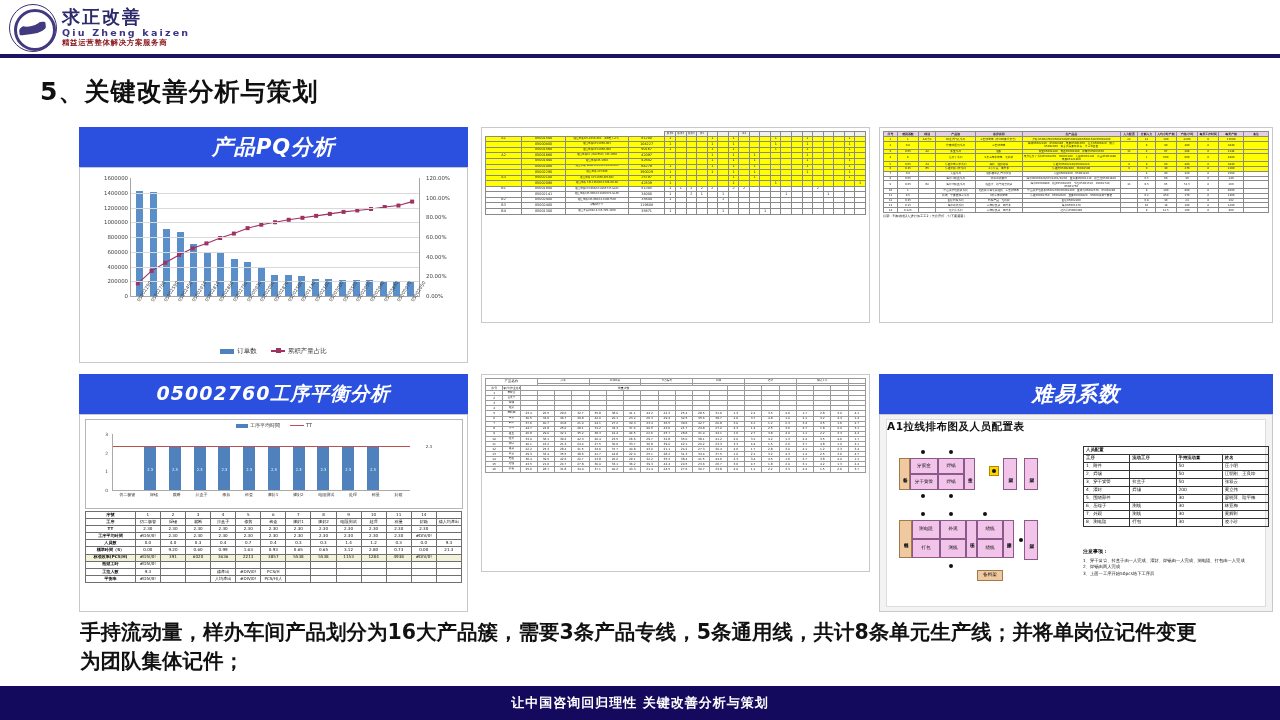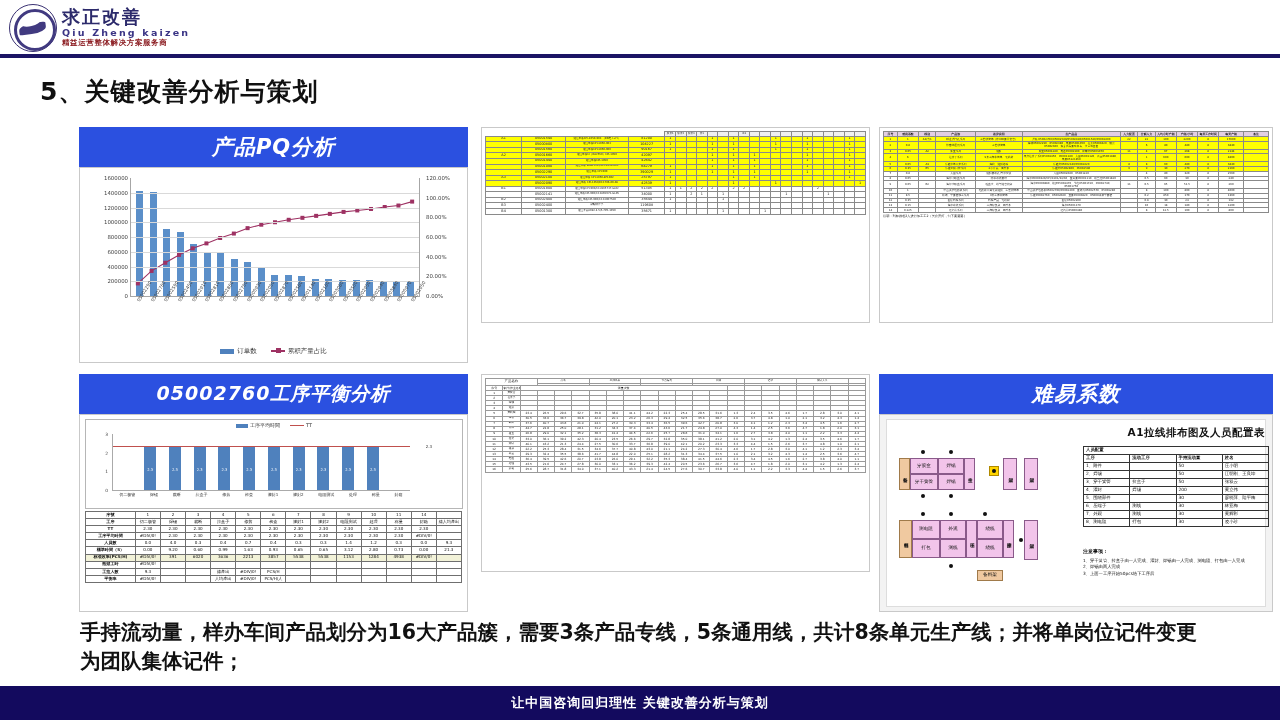--- a/index.html
+++ b/index.html
@@ -147,21 +147,21 @@
   
   .sth-wrap{position:absolute;left:3px;top:3px;right:3px;bottom:3px;overflow:hidden;}
   .sth-table{border-collapse:collapse;width:100%;table-layout:fixed;}
   .sth-table td{
     border:.4px solid #9a9a9a;font-size:2.9px;line-height:1;padding:.6px 0;
     text-align:center;color:#1a1a1a;white-space:nowrap;overflow:hidden;
   }
 
   
   .cell-canvas{position:absolute;left:6px;top:4px;right:6px;bottom:4px;background:#fff;border:1px solid #ddd;}
-  .cell-title{text-align:right;font-size:10.5px;font-weight:bold;color:#111;margin-top:6px;letter-spacing:.5px;}
+  .cell-title{text-align:left;font-size:10.5px;font-weight:bold;color:#111;margin-top:0;letter-spacing:.5px;}
   .cell-diagram{position:absolute;left:4px;top:26px;width:190px;height:155px;}
   .box{
     position:absolute;box-sizing:border-box;border:1px solid #8a5a8a;
     background:#f2c4ea;display:flex;align-items:center;justify-content:center;
     font-size:4.6px;color:#111;text-align:center;line-height:1.05;
   }
   .box.tan{background:#f0c9a0;border-color:#a07a4a;}
   .box.vert{writing-mode:vertical-rl;}
   .box.yellow{background:#ffd400;border-color:#b08a00;}
   .dot{position:absolute;width:4px;height:4px;border-radius:50%;background:#111;}

